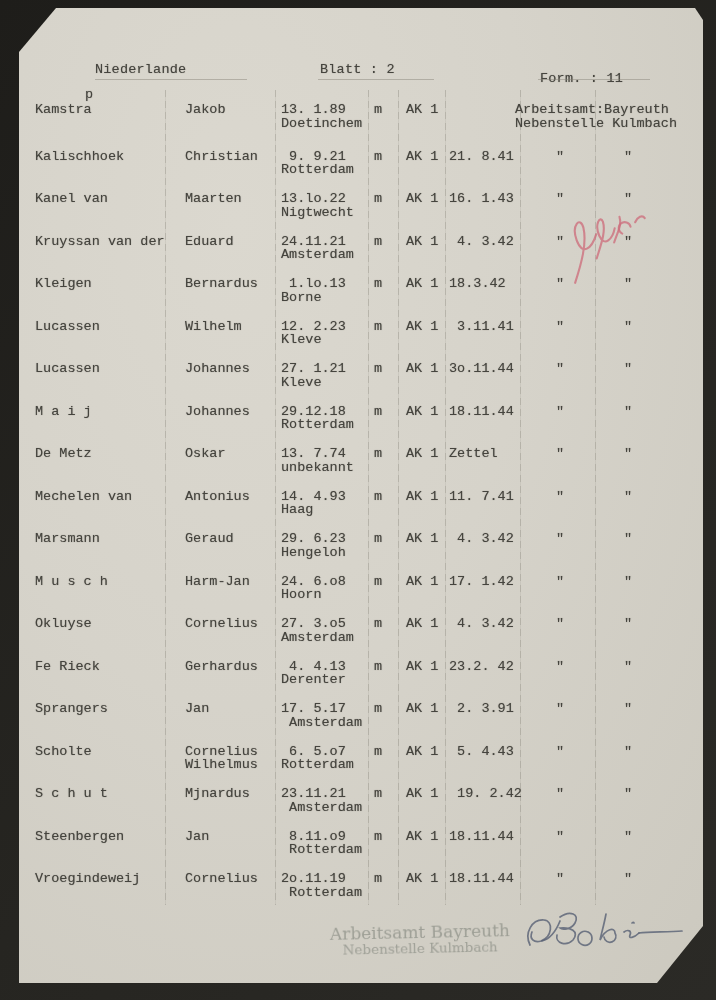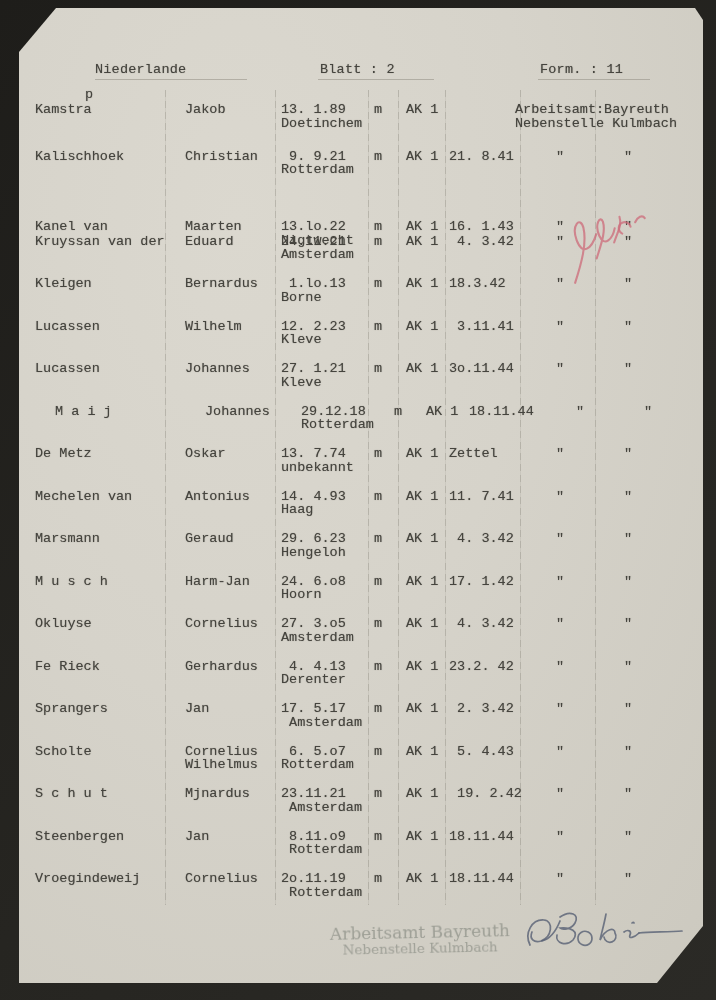--- a/index.html
+++ b/index.html
@@ -47,21 +47,21 @@
   svg.sig{position:absolute;left:501px;top:897px;}
   svg.redmark{position:absolute;left:541px;top:197px;transform:rotate(-6deg);}
 </style>
 </head>
 <body>
 
 <div class="paper">
 
   <span class="typed" style="left:76px;top:55px">Niederlande</span>
   <span class="typed" style="left:301px;top:55px">Blatt : 2</span>
-  <span class="typed" style="left:521px;top:55px">Form. : 11</span>
+  <span class="typed" style="left:521px;top:64px">Form. : 11</span>
   <div class="hline" style="left:76px;top:71px;width:152px"></div>
   <div class="hline" style="left:299px;top:71px;width:116px"></div>
   <div class="hline" style="left:519px;top:71px;width:112px"></div>
 
   <span class="typed" style="left:66px;top:80px">p</span>
 
   <div class="vline" style="left:146px"></div>
   <div class="vline" style="left:256px"></div>
   <div class="vline" style="left:349px"></div>
   <div class="vline" style="left:379px"></div>
@@ -85,21 +85,21 @@
         <span class="c surname">Kalischhoek</span>
         <span class="c firstname">Christian</span>
         <span class="c birthdate"> 9. 9.21</span>
         <span class="c birthplace">Rotterdam</span>
         <span class="c sex">m</span>
         <span class="c ak">AK 1</span>
         <span class="c date2">21. 8.41</span>
         <span class="c q1">"</span>
         <span class="c q2">"</span>
       </div>
-      <div class="row" style="top: 184px; margin-top: 28px;">
+      <div class="row" style="top: 184px;">
         <span class="c surname">Kanel van</span>
         <span class="c firstname">Maarten</span>
         <span class="c birthdate">13.lo.22</span>
         <span class="c birthplace">Nigtwecht</span>
         <span class="c sex">m</span>
         <span class="c ak">AK 1</span>
         <span class="c date2">16. 1.43</span>
         <span class="c q1">"</span>
         <span class="c q2">"</span>
       </div>
@@ -140,21 +140,21 @@
         <span class="c surname">Lucassen</span>
         <span class="c firstname">Johannes</span>
         <span class="c birthdate">27. 1.21</span>
         <span class="c birthplace">Kleve</span>
         <span class="c sex">m</span>
         <span class="c ak">AK 1</span>
         <span class="c date2">3o.11.44</span>
         <span class="c q1">"</span>
         <span class="c q2">"</span>
       </div>
-      <div class="row" style="top: 396.5px; margin-left: 20px;">
+      <div class="row" style="top: 396.5px;">
         <span class="c surname">M a i j</span>
         <span class="c firstname">Johannes</span>
         <span class="c birthdate">29.12.18</span>
         <span class="c birthplace">Rotterdam</span>
         <span class="c sex">m</span>
         <span class="c ak">AK 1</span>
         <span class="c date2">18.11.44</span>
         <span class="c q1">"</span>
         <span class="c q2">"</span>
       </div>
@@ -224,21 +224,21 @@
         <span class="c q1">"</span>
         <span class="c q2">"</span>
       </div>
       <div class="row" style="top: 694px;">
         <span class="c surname">Sprangers</span>
         <span class="c firstname">Jan</span>
         <span class="c birthdate">17. 5.17</span>
         <span class="c birthplace"> Amsterdam</span>
         <span class="c sex">m</span>
         <span class="c ak">AK 1</span>
-        <span class="c date2"> 2. 3.42</span>
+        <span class="c date2"> 2. 3.91</span>
         <span class="c q1">"</span>
         <span class="c q2">"</span>
       </div>
       <div class="row" style="top: 736.5px; padding-left: 44px;">
         <span class="c surname">Scholte</span>
         <span class="c firstname">Cornelius</span>
         <span class="c firstname2">Wilhelmus</span>
         <span class="c birthdate"> 6. 5.o7</span>
         <span class="c birthplace">Rotterdam</span>
         <span class="c sex">m</span>

